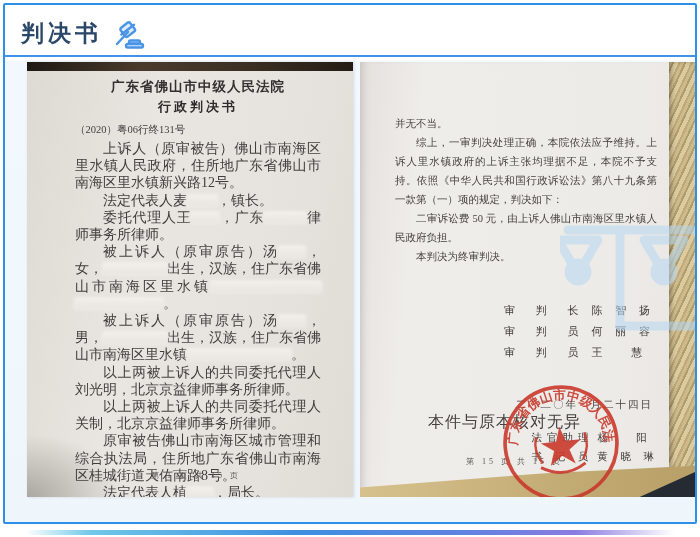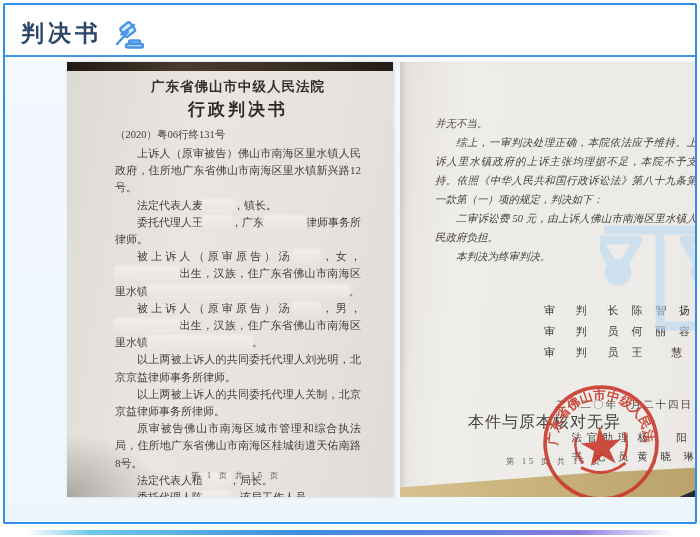--- a/index.html
+++ b/index.html
@@ -18,21 +18,21 @@
   .hdr { position:absolute; left:0; top:0; width:100%; height:52px; background:#ffffff; }
   .hdr-title {
     position:absolute; left:16px; top:13px;
     font-size:23px; font-weight:bold; color:#2a4668; letter-spacing:4px;
     font-family:"Liberation Sans", sans-serif;
   }
   .gavel { position:absolute; left:106px; top:14px; width:36px; height:30px; }
   .hdr-rule { position:absolute; left:0px; top:50px; width:100%; height:2px; background:#3f93e8; }
 
   
-  .photo { position:absolute; top:57px; height:435px;margin-left:40px; }
+  .photo { position:absolute; top:57px; height:435px; }
   .photo-left {
     left:22px; width:326px;
     background:
       radial-gradient(140px 90px at 0% 100%, rgba(40,35,28,.30), rgba(40,35,28,0) 70%),
       linear-gradient(100deg,#ddd9d3 0%, #e9e6e1 35%, #e6e3de 70%, #dfdcd6 100%);
     box-shadow:1px 0 3px rgba(0,0,0,.12);
     overflow:hidden;
   }
   .photo-left .table-strip {
     position:absolute; left:0; top:0; width:100%; height:9px;
@@ -56,26 +56,26 @@
   }
   .dark-corner {
     position:absolute; right:0; bottom:0; width:70px; height:26px;
     background:#262b33; clip-path:polygon(18% 100%, 100% 0, 100% 100%);
   }
 
   
   .doc { color:#3b3a38; font-family:"Liberation Serif", serif; }
   .doc-left-body { position:absolute; left:48px; right:32px; top:16px; }
   .court-name { text-align:center; font-size:13.5px; font-weight:bold; letter-spacing:1px; color:#333130; }
-  .doc-type { text-align:center; font-size:17px; font-weight:bold; letter-spacing:3px; margin-top:2px; color:#2e2c2a; }
+  .doc-type { text-align:center; font-size:13px; font-weight:bold; letter-spacing:3px; margin-top:2px; color:#2e2c2a; }
   .case-no { text-align:left; font-size:10.5px; margin-top:7px; margin-bottom:3px; color:#434140; }
-  .doc-p { font-size:11px; line-height:17.2px; text-align:justify; text-indent:2em; color:#403e3c; }
+  .doc-p { font-size:14px; line-height:17.2px; text-align:justify; text-indent:2em; color:#403e3c; }
   .doc-p.no-indent { text-indent:0; }
   .photo-right .doc-p { font-size:10.5px; line-height:19px; color:#45423f; }
-  .doc-right-body { position:absolute; left:35px; right:40px; top:52px;font-style:italic; }
+  .doc-right-body { position:absolute; left:35px; right:40px; top:52px; }
   .page-num { position:absolute; width:100%; text-align:center; font-size:8px; letter-spacing:3px; color:#5a5855; }
   .photo-left .page-num { bottom:16px; left:6px; }
   .photo-right .page-num { bottom:30px; left:-14px; }
 
   .redact {
     display:inline-block; height:11px; border-radius:2px;
     background:linear-gradient(#f2efeb,#e9e6e1);
     box-shadow:0 0 3px 1px rgba(240,238,234,.95);
     filter:blur(1.2px); vertical-align:-1px;
   }

